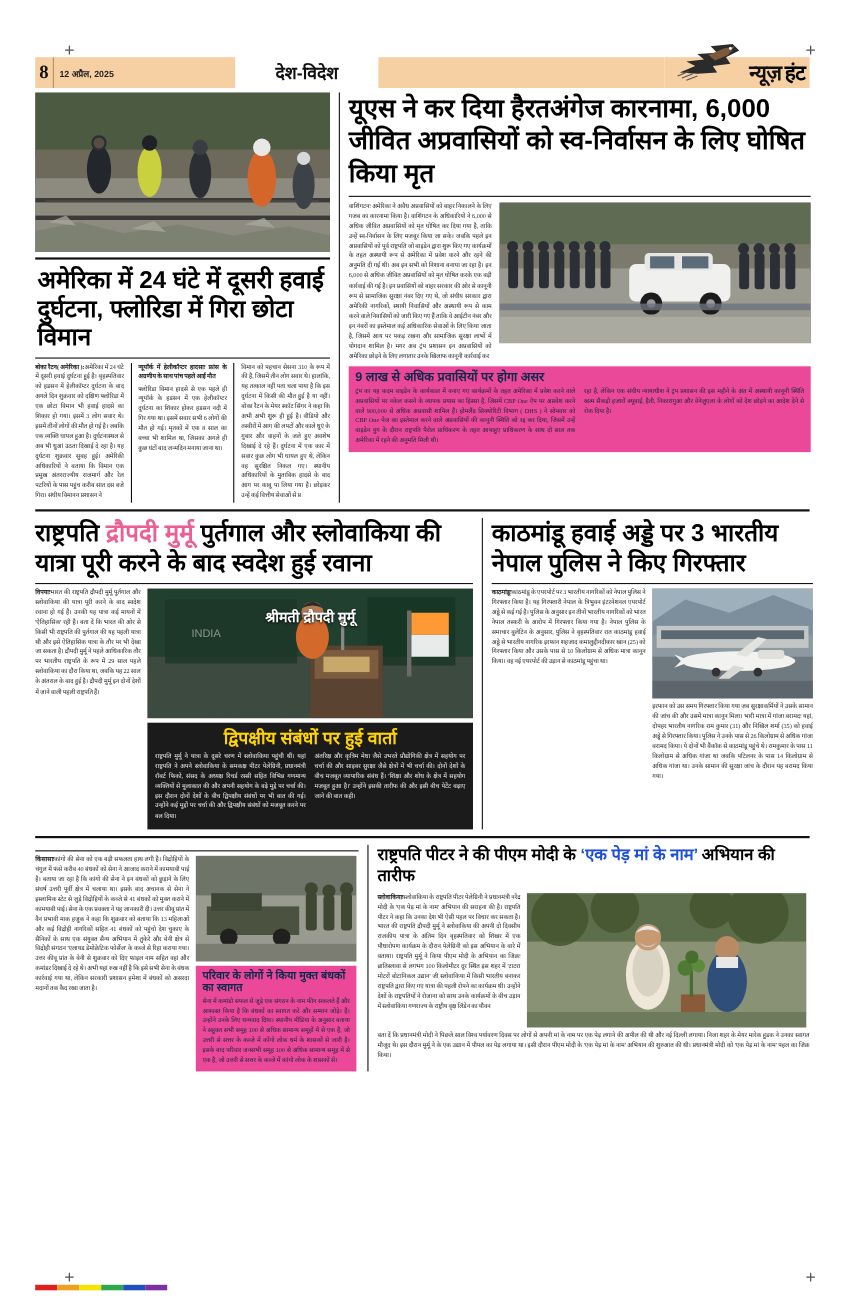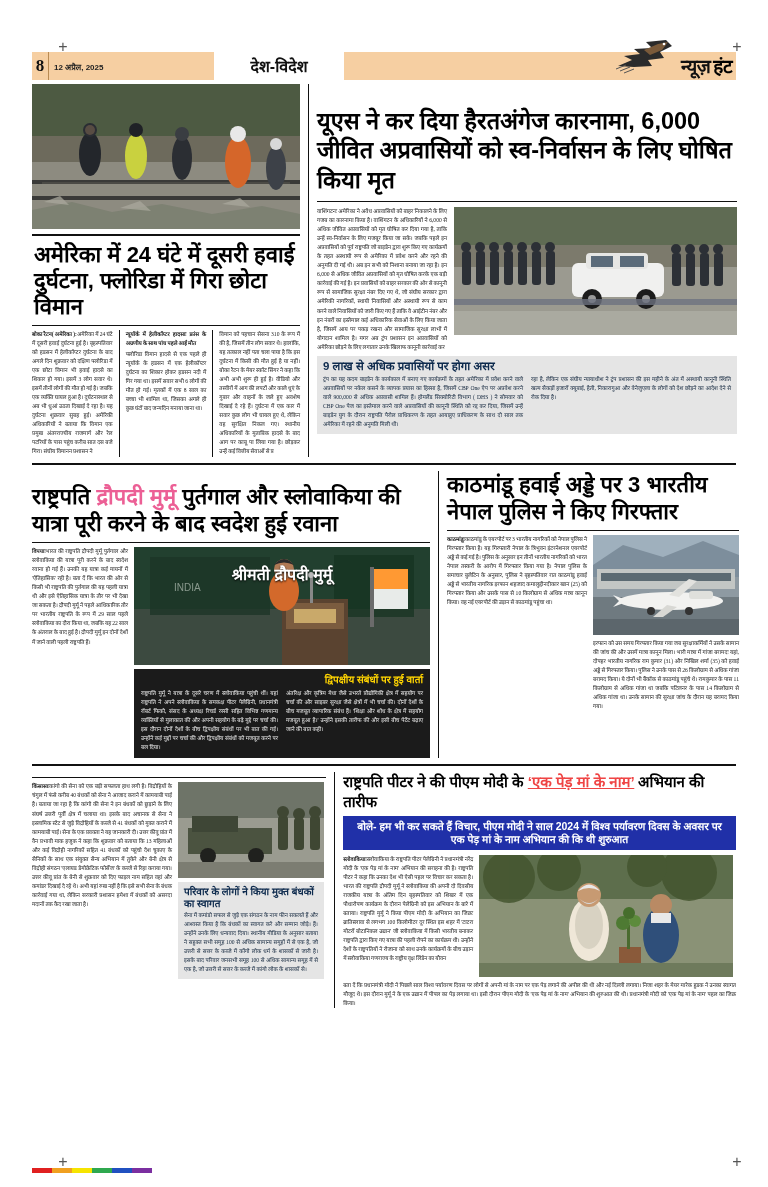--- a/index.html
+++ b/index.html
@@ -46,41 +46,41 @@
   .logo-hunt{color:#000000;}
   .eagle{position:absolute;left:10px;top:-16px;width:62px;height:38px;}
 
   
   .hl{font-weight:bold;line-height:1.18;color:#000;}
   .hl-xl{font-size:23.5px;}
   .hl-lg{font-size:22px;}
   .hl-md{font-size:17.5px;}
   .hl-sm{font-size:15px;}
   .pink{color:#ec5f95;}
-  .red{color:#ef4444;text-decoration:underline;}
+  .red{color:#1d4ed8;}
 
   .rule{border-top:2px solid #111;}
   .rule-thin{border-top:1px solid #111;}
 
   .body-col{
     font-size:5.6px;line-height:1.62;text-align:justify;color:#1a1a1a;
     font-family:"Liberation Serif",serif;
     -webkit-hyphens:auto;hyphens:auto;word-spacing:-0.3px;
   }
   .dateline{font-weight:bold;}
 
   .photo{position:relative;overflow:hidden;background:#8a8f86;}
 
   
-  .cap-blue{background:#e5e5e5;padding:4px 6px 5px 6px;}
+  .cap-blue{background:#ec4899;padding:4px 6px 5px 6px;}
   .cap-blue .cap-title{font-size:11.5px;font-weight:bold;color:#0d2a4d;line-height:1.15;}
   .cap-blue .cap-body{font-size:5.6px;line-height:1.6;text-align:justify;color:#10243b;font-family:"Liberation Serif",serif;margin-top:2px;}
 
   .cap-dark{background:#1b1b1b;padding:5px 7px 6px 7px;}
-  .cap-dark .cap-title{font-size:10px;font-weight:bold;color:#ffd400;text-align:right;line-height:1.2;}
+  .cap-dark .cap-title{font-size:16px;font-weight:bold;color:#ffd400;text-align:center;line-height:1.2;}
   .cap-dark .cap-body{font-size:5.6px;line-height:1.62;text-align:justify;color:#f2f2f2;font-family:"Liberation Serif",serif;margin-top:3px;}
 
   .cap-navy{background:#2030a8;padding:4px 6px;}
   .cap-navy .cap-title{font-size:10.5px;font-weight:bold;color:#ffffff;text-align:center;line-height:1.22;}
 
   
   .grid{display:flex;gap:8px;}
   .col{display:flex;flex-direction:column;}
 
   .sep-v{border-left:1px solid #111;}
@@ -179,21 +179,21 @@
           <div class="col sep-v" style="width:84px;padding-left:6px;">
             <div class="body-col">विमान को पहचान सेसना 310 के रूप में की है, जिसमें तीन लोग सवार थे। हालांकि, यह तत्काल नहीं पता चला पाया है कि इस दुर्घटना में किसी की मौत हुई है या नहीं। बोका रैटन के मेयर स्कॉट सिंगर ने कहा कि अभी अभी शुरू ही हुई है।
 
 वीडियो और तस्वीरों में आग की लपटों और काले धुएं के गुबार और वाहनों के जले हुए अवशेष दिखाई दे रहे हैं। दुर्घटना में एक कार में सवार कुछ लोग भी घायल हुए थे, लेकिन वह सुरक्षित निकल गए। स्थानीय अधिकारियों के मुताबिक हादसे के बाद आग पर काबू पा लिया गया है।
 
 छोड़कर उन्हें कई वित्तीय सेवाओं से प्र</div>
           </div>
         </div>
       </div>
 
-      <div class="col sep-v" style="width:428px;padding-left:8px;justify-content:center;">
+      <div class="col sep-v" style="width:428px;padding-left:8px;">
         <div class="hl hl-xl" style="text-align:left;line-height:1.25;">यूएस ने कर दिया हैरतअंगेज कारनामा, 6,000 जीवित अप्रवासियों को स्व-निर्वासन के लिए घोषित किया मृत</div>
         <div class="rule-thin" style="margin:6px 0 5px;"></div>
 
         <div class="grid" style="gap:7px;">
           <div class="col" style="width:130px;">
             <div class="body-col">वाशिंगटनः अमेरिका ने अवैध अप्रवासियों को बाहर निकालने के लिए गजब का कारनामा किया है। वाशिंगटन के अधिकारियों ने 6,000 से अधिक जीवित अप्रवासियों को मृत घोषित कर दिया गया है, ताकि उन्हें स्व-निर्वासन के लिए मजबूर किया जा सके। जबकि पहले इन अप्रवासियों को पूर्व राष्ट्रपति जो बाइडेन द्वारा शुरू किए गए कार्यक्रमों के तहत अस्थायी रूप से अमेरिका में प्रवेश करने और रहने की अनुमति दी गई थी। अब इन सभी को निशाना बनाया जा रहा है। इन 6,000 से अधिक जीवित अप्रवासियों को मृत घोषित करके एक बड़ी कार्रवाई की गई है। इन प्रवासियों को बाहर सरकार की ओर से कानूनी रूप से सामाजिक सुरक्षा नंबर दिए गए थे, जो संघीय सरकार द्वारा अमेरिकी नागरिकों, स्थायी निवासियों और अस्थायी रूप से काम करने वाले निवासियों को जारी किए गए हैं ताकि वे आईटीन नंबर और इन नंबरों का इस्तेमाल कई अधिकारिक सेवाओं के लिए किया जाता है, जिसमें आय पर पकड़ रखना और सामाजिक सुरक्षा लाभों में योगदान शामिल है। मगर अब ट्रंप प्रशासन इन अप्रवासियों को अमेरिका छोड़ने के लिए लगातार उनके खिलाफ कानूनी कार्रवाई कर</div>
           </div>
           <div class="col" style="width:283px;">
             <div class="photo" style="height:128px;">
               <svg width="283" height="128" viewBox="0 0 283 128" preserveAspectRatio="none">
@@ -255,21 +255,21 @@
             <div class="cap-body" style="flex:1;">रहा है, लेकिन एक संघीय न्यायाधीश ने ट्रंप प्रशासन की इस महीने के अंत में अस्थायी कानूनी स्थिति खत्म सैकड़ों हजारों क्यूबाई, हैती, निकारागुआ और वेनेजुएला के लोगों को देश छोड़ने का आदेश देने से रोक दिया है।</div>
           </div>
         </div>
       </div>
     </div>
 
     <div class="rule" style="margin-top:6px;"></div>
 
     <div class="grid" style="margin-top:6px;">
 
-      <div class="col" style="width:398px;margin-top:12px;">
+      <div class="col" style="width:398px;">
         <div class="hl hl-lg" style="line-height:1.24;"><span>राष्ट्रपति </span><span class="pink">द्रौपदी मुर्मू</span><span> पुर्तगाल और स्लोवाकिया की यात्रा पूरी करने के बाद स्वदेश हुई रवाना</span></div>
         <div class="rule-thin" style="margin:5px 0 4px;"></div>
 
         <div class="grid" style="gap:6px;">
           <div class="col" style="width:96px;">
             <div class="body-col"><span class="dateline">विपयाः</span><span>भारत की राष्ट्रपति द्रौपदी मुर्मू पुर्तगाल और स्लोवाकिया की यात्रा पूरी करने के बाद स्वदेश रवाना हो गई हैं। उनकी यह यात्रा कई मायनों में 'ऐतिहासिक' रही है। बता दें कि भारत की ओर से किसी भी राष्ट्रपति की पुर्तगाल की यह पहली यात्रा थी और इसे ऐतिहासिक यात्रा के तौर पर भी देखा जा सकता है। द्रौपदी मुर्मू ने पहले आधिकारिक तौर पर भारतीय राष्ट्रपति के रूप में 29 साल पहले स्लोवाकिया का दौरा किया था, जबकि यह 22 साल के अंतराल के बाद हुई है। द्रौपदी मुर्मू इन दोनों देशों में जाने वाली पहली राष्ट्रपति हैं।</span></div>
           </div>
           <div class="col" style="width:296px;">
             <div class="photo" style="height:118px;">
               <svg width="296" height="118" viewBox="0 0 296 118" preserveAspectRatio="none">
@@ -288,21 +288,21 @@
                 <circle cx="150" cy="22" r="10" fill="#b07a55"></circle>
                 <path d="M140 18 q10 -12 20 0 q-10 -5 -20 0" fill="#2b2b2b"></path>
                 <rect x="176" y="30" width="3" height="26" fill="#888"></rect>
                 <circle cx="177" cy="28" r="3" fill="#bbb"></circle>
 
                 <rect x="236" y="20" width="4" height="60" fill="#6b6b6b"></rect>
                 <path d="M240 22 h34 v20 h-34 z" fill="#ff9933"></path>
                 <path d="M240 42 h34 v20 h-34 z" fill="#ffffff" opacity=".9"></path>
                 <text x="40" y="44" font-family="Liberation Sans" font-size="10" fill="#cfd8cf" opacity=".6">INDIA</text>
               </svg>
-              <div style="position:absolute;left:50%;top:16px;transform:translateX(-50%);font-size:16px;font-weight:bold;color:#ffffff;white-space:nowrap;text-shadow:0 1px 2px #000;">श्रीमती द्रौपदी मुर्मू</div>
+              <div style="position:absolute;left:50%;top:16px;transform:translateX(-50%);font-size:13px;font-weight:bold;color:#ffffff;white-space:nowrap;text-shadow:0 1px 2px #000;">श्रीमती द्रौपदी मुर्मू</div>
             </div>
 
             <div class="cap-dark" style="margin-top:4px;">
               <div class="cap-title">द्विपक्षीय संबंधों पर हुई वार्ता</div>
               <div class="grid" style="gap:8px;">
                 <div class="cap-body" style="flex:1;">राष्ट्रपति मुर्मू ने यात्रा के दूसरे चरण में स्लोवाकिया पहुंची थीं। यहां राष्ट्रपति ने अपने स्लोवाकिया के समकक्ष पीटर पेलेग्रिनी, प्रधानमंत्री रॉबर्ट फिको, संसद के अध्यक्ष रिचर्ड रस्सी सहित विभिन्न गणमान्य व्यक्तियों से मुलाकात की और अपनी सहयोग के बढ़े मुद्दे पर चर्चा की। इस दौरान दोनों देशों के बीच द्विपक्षीय संबंधों पर भी बात की गई। उन्होंने कई मुद्दों पर चर्चा की और द्विपक्षीय संबंधों को मजबूत करने पर बल दिया।</div>
                 <div class="cap-body" style="flex:1;">अंतरिक्ष और कृत्रिम मेधा जैसे उभरते प्रौद्योगिकी क्षेत्र में सहयोग पर चर्चा की और साइबर सुरक्षा जैसे क्षेत्रों में भी चर्चा की। दोनों देशों के बीच मजबूत व्यापारिक संबंध हैं। 'शिक्षा और शोध के क्षेत्र में सहयोग मजबूत हुआ है।' उन्होंने इसकी तारीफ की और इसी बीच पेटेंट बढ़ाए जाने की बात कही।</div>
               </div>
             </div>
           </div>
@@ -394,23 +394,20 @@
               <div class="cap-title" style="font-size:10px;">परिवार के लोगों ने किया मुक्त बंधकों का स्वागत</div>
               <div class="cap-body">सेना में कमांडो सफल से जुड़े एक संगठन के नाम फीन सकलते हैं और आश्वस्त किया है कि बंधकों का स्वागत करे और सम्मान जोड़े। हैं। उन्होंने उनके लिए धन्यवाद दिया। स्थानीय मीडिया के अनुसार बताया ने सहुक्त सभी समूह 100 से अधिक सामान्य समूहों में से एक है, जो उत्तरी से सत्तर के कब्जे में कोंगो लोक धर्म के शासकों से जारी है। इसके बाद परिवार जनसभी समूह 100 से अधिक सामान्य समूह में से एक है, जो उत्तरी से सत्तर के कब्जे में कांगो लोक के शासकों से।</div>
             </div>
           </div>
         </div>
       </div>
 
       <div class="col sep-v" style="width:398px;padding-left:8px;">
         <div class="hl hl-sm" style="line-height:1.3;"><span>राष्ट्रपति पीटर ने की पीएम मोदी के </span><span class="red">‘एक पेड़ मां के नाम’</span><span> अभियान की तारीफ</span></div>
 
-        <div class="cap-navy" style="margin-top:5px;">
-          <div class="cap-title">बोले- हम भी कर सकते हैं विचार, पीएम मोदी ने साल 2024 में विश्व पर्यावरण दिवस के अवसर पर एक पेड़ मां के नाम अभियान की कि थी शुरुआत</div>
-        </div>
 
         <div class="grid" style="gap:6px;margin-top:5px;">
           <div class="col" style="width:130px;">
             <div class="body-col"><span class="dateline">स्लोवाकियाः</span><span>स्लोवाकिया के राष्ट्रपति पीटर पेलेग्रिनी ने प्रधानमंत्री नरेंद्र मोदी के 'एक पेड़ मां के नाम' अभियान की सराहना की है। राष्ट्रपति पीटर ने कहा कि उनका देश भी ऐसी पहल पर विचार कर सकता है। भारत की राष्ट्रपति द्रौपदी मुर्मू ने स्लोवाकिया की अपनी दो दिवसीय राजकीय यात्रा के अंतिम दिन बृहस्पतिवार को शिखर में एक पौधारोपण कार्यक्रम के दौरान पेलेग्रिनी को इस अभियान के बारे में बताया।
 
 राष्ट्रपति मुर्मू ने किया पीएम मोदी के अभियान का जिक्रः ब्रातिस्लावा से लगभग 100 किलोमीटर दूर स्थित इस शहर में 'टाटरा मोटरों बोटानिकल उद्यान' जी स्लोवाकिया में किसी भारतीय बनाकर राष्ट्रपति द्वारा किए गए यात्रा की पहली रोपने का कार्यक्रम थी। उन्होंने देशों के राष्ट्रपतियों ने रोजाना को साथ उनके कार्यक्रमों के बीच उड़ान में स्लोवाकिया गणराज्य के राष्ट्रीय वृक्ष लिंडेन का यौवन</span></div>
           </div>
           <div class="col" style="width:254px;">
             <div class="photo" style="height:122px;">
               <svg width="254" height="122" viewBox="0 0 254 122" preserveAspectRatio="none">

